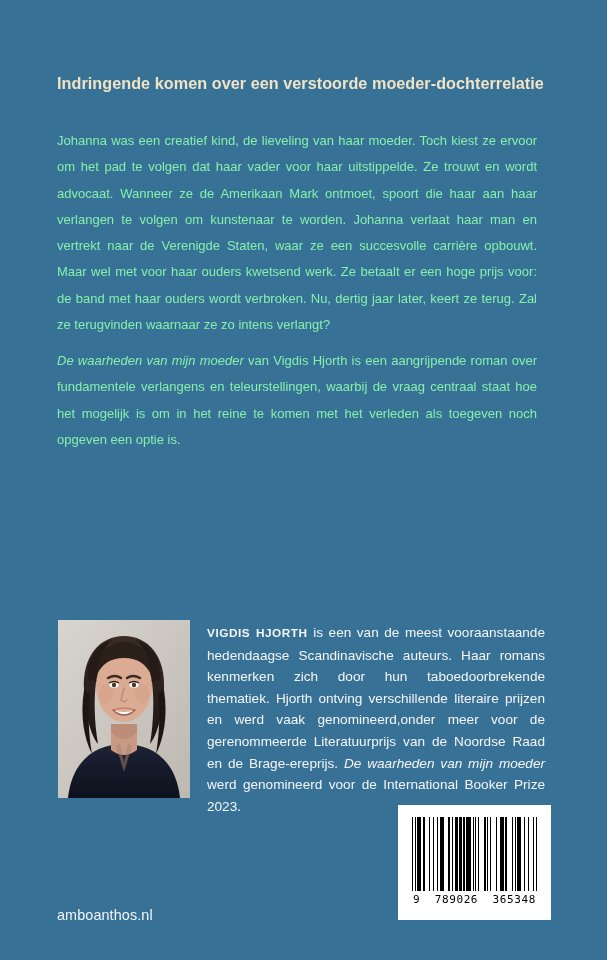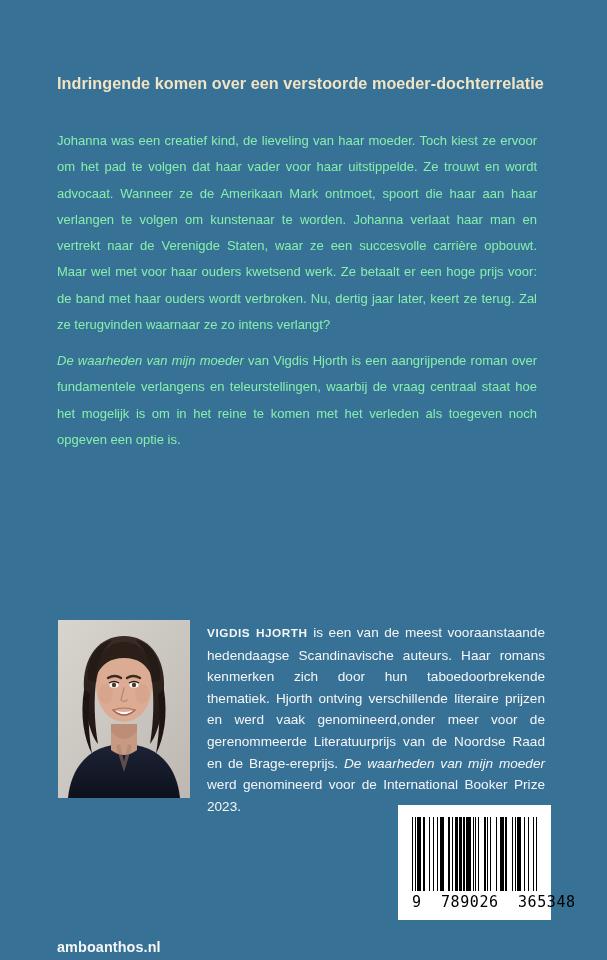--- a/index.html
+++ b/index.html
@@ -124,36 +124,35 @@
     justify-content: center;
   }
   .barcode-bars i {
     display: block;
     background: #000;
     height: 100%;
   }
   .barcode-digits {
     margin-top: 2px;
     font-family: "DejaVu Sans Mono", monospace;
-    font-size: 15px;
+    font-size: 11px;
     color: #000;
     text-align: center;
     letter-spacing: 0.6px;
     white-space: pre;
   }
 
   
   .publisher {
     position: absolute;
     left: 57px;
-    top: 939px;
+    top: 907px;
     color: #f4f6f7;
     font-size: 14.4px;
     letter-spacing: 0.1px;
-    font-weight: bold;
   }
 </style>
 </head>
 <body>
 
 <div id="cover">
 
   <div class="headline">Indringende komen over een verstoorde moeder-dochterrelatie</div>
 
   <div class="blurb blurb-1">Johanna was een creatief kind, de lieveling van haar moeder. Toch kiest ze ervoor om het pad te volgen dat haar vader voor haar uitstippelde. Ze trouwt en wordt advocaat. Wanneer ze de Amerikaan Mark ontmoet, spoort die haar aan haar verlangen te volgen om kunstenaar te worden. Johanna verlaat haar man en vertrekt naar de Verenigde Staten, waar ze een succesvolle carrière opbouwt. Maar wel met voor haar ouders kwetsend werk. Ze betaalt er een hoge prijs voor: de band met haar ouders wordt verbroken. Nu, dertig jaar later, keert ze terug. Zal ze terugvinden waarnaar ze zo intens verlangt?</div>

